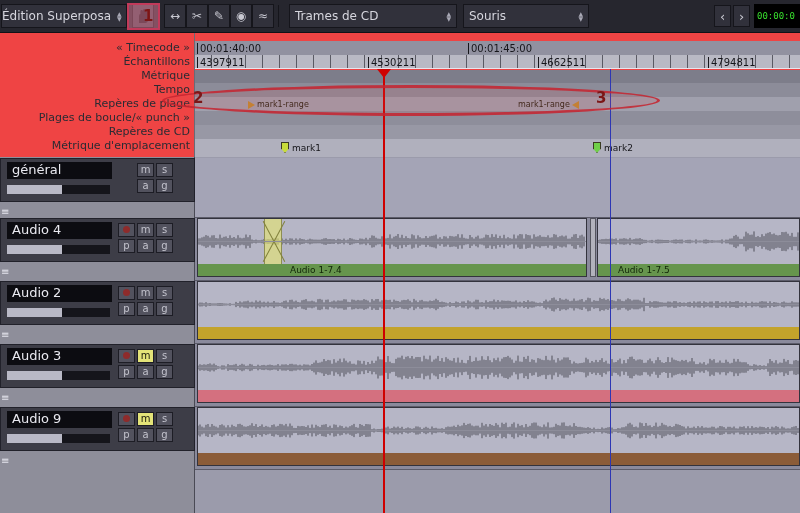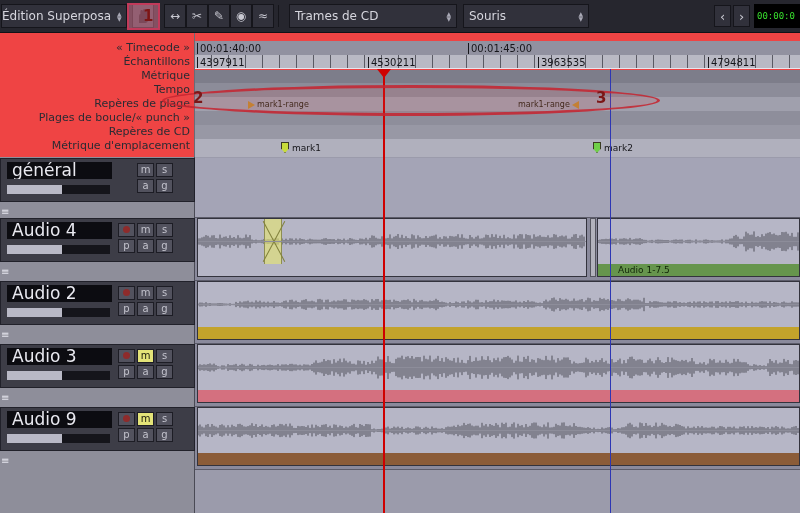--- a/index.html
+++ b/index.html
@@ -33,21 +33,21 @@
   .rmark { position:absolute; display:flex; align-items:center; font-size:8px; color:#2a2414; gap:2px; }
   .arrow-r { width:0; height:0; border-top:4px solid transparent; border-bottom:4px solid transparent; border-left:7px solid #c08a30; }
   .arrow-l { width:0; height:0; border-top:4px solid transparent; border-bottom:4px solid transparent; border-right:7px solid #c08a30; }
   .lmark { position:absolute; display:flex; align-items:flex-end; gap:3px; font-size:9px; color:#15151a; }
   .flag { width:8px; height:11px; clip-path:polygon(0 0,100% 0,100% 60%,50% 100%,0 60%); border:1px solid #3a3a22; }
 
   
   .panel { position:absolute; left:0; top:157px; width:195px; height:356px; background:#8e8e9a; border-right:1px solid #4a4a55; }
   .thead { position:absolute; left:0; width:195px; height:44px; background:#3d3d47; border:1px solid #21212a; }
   .tname { position:absolute; left:6px; top:3px; width:105px; height:17px; background:#0c0c11; color:#e9e9f0;
-           font-size:17px; line-height:16px; padding-left:5px; overflow:hidden; }
+           font-size:13px; line-height:16px; padding-left:5px; overflow:hidden; }
   .tbtn { position:absolute; width:17px; height:14px; background:#52525e; border:1px solid #1d1d25; color:#c3c3cd;
           font-size:10px; text-align:center; line-height:12px; }
   .tbtn.yellow { background:#e3e378; color:#17170a; }
   .rec { position:absolute; width:17px; height:14px; background:#52525e; border:1px solid #1d1d25; }
   .rec::after { content:''; position:absolute; left:4px; top:2px; width:7px; height:7px; border-radius:50%; background:#8e2b2b; }
   .fader { position:absolute; left:6px; top:26px; width:103px; height:9px; background:#15151b; }
   .fader > div { height:100%; background:#b9b9c6; }
   .grip { position:absolute; left:1px; color:#e4e4ec; font-size:10px; line-height:10px; }
 
   
@@ -169,21 +169,21 @@
       <div class="tmark" style="left:2px;top:24px">
           <span class="tick"></span>
           <span>4397911</span>
         </div>
       <div class="tmark" style="left:173px;top:24px">
           <span class="tick"></span>
           <span>4530211</span>
         </div>
       <div class="tmark" style="left:343px;top:24px">
           <span class="tick"></span>
-          <span>3963535</span>
+          <span>4662511</span>
         </div>
       <div class="tmark" style="left:513px;top:24px">
           <span class="tick"></span>
           <span>4794811</span>
         </div>
 
       <div class="rmark" style="left:53px;top:67px">
         <span class="arrow-r"></span>
         <span>mark1-range</span>
       </div>
@@ -279,20 +279,21 @@
     <div class="lane general" style="top:1px;height:60px"></div>
 
     <div class="lane audio" style="top:61px;height:63px">
       <div class="region" style="left:2px;width:390px">
         <div class="wavebox">
           <svg class="wave" width="388" height="45">
               <path d="M0,19.4L0,25.6M2,19.3L2,25.7M4,18.4L4,26.6M6,17.7L6,27.3M8,16.1L8,28.9M10,16.8L10,28.2M12,18.5L12,26.5M14,16.4L14,28.6M16,16.2L16,28.8M18,19.0L18,26.0M20,19.4L20,25.6M22,15.6L22,29.4M24,18.8L24,26.2M26,17.8L26,27.2M28,17.4L28,27.6M30,19.0L30,26.0M32,16.3L32,28.7M34,18.9L34,26.1M36,18.0L36,27.0M38,19.4L38,25.6M40,16.2L40,28.8M42,18.7L42,26.3M44,19.3L44,25.7M46,18.8L46,26.2M48,15.5L48,29.5M50,18.2L50,26.8M52,16.1L52,28.9M54,20.5L54,24.5M56,21.1L56,23.9M58,20.6L58,24.4M60,21.2L60,23.8M62,21.2L62,23.8M64,20.8L64,24.2M66,20.0L66,25.0M68,20.4L68,24.6M70,20.0L70,25.0M72,20.2L72,24.8M74,20.2L74,24.8M76,19.4L76,25.6M78,19.1L78,25.9M80,19.4L80,25.6M82,21.1L82,23.9M84,19.5L84,25.5M86,20.9L86,24.1M88,19.7L88,25.3M90,20.9L90,24.1M92,19.3L92,25.7M94,19.5L94,25.5M96,20.9L96,24.1M98,19.4L98,25.6M100,20.7L100,24.3M102,19.3L102,25.7M104,20.0L104,25.0M106,20.3L106,24.7M108,21.1L108,23.9M110,20.6L110,24.4M112,19.7L112,25.3M114,20.3L114,24.7M116,20.6L116,24.4M118,20.6L118,24.4M120,20.7L120,24.3M122,20.7L122,24.3M124,20.2L124,24.8M126,19.4L126,25.6M128,19.1L128,25.9M130,20.1L130,24.9M132,20.0L132,25.0M134,20.2L134,24.8M136,20.1L136,24.9M138,21.1L138,23.9M140,19.8L140,25.2M142,20.2L142,24.8M144,20.9L144,24.1M146,19.6L146,25.4M148,21.2L148,23.8M150,20.6L150,24.4M152,19.0L152,26.0M154,19.6L154,25.4M156,20.4L156,24.6M158,20.8L158,24.2M160,21.0L160,24.0M162,19.5L162,25.5M164,19.7L164,25.3M166,20.3L166,24.7M168,18.8L168,26.2M170,20.6L170,24.4M172,18.9L172,26.1M174,16.4L174,28.6M176,16.8L176,28.2M178,18.7L178,26.3M180,19.6L180,25.4M182,19.8L182,25.2M184,17.3L184,27.7M186,18.4L186,26.6M188,19.4L188,25.6M190,18.9L190,26.1M192,15.4L192,29.6M194,19.4L194,25.6M196,17.7L196,27.3M198,16.9L198,28.1M200,15.0L200,30.0M202,18.7L202,26.3M204,15.8L204,29.2M206,19.1L206,25.9M208,17.2L208,27.8M210,19.0L210,26.0M212,19.4L212,25.6M214,15.3L214,29.7M216,16.3L216,28.7M218,19.7L218,25.3M220,16.3L220,28.7M222,18.2L222,26.8M224,19.3L224,25.7M226,19.2L226,25.8M228,17.0L228,28.0M230,18.9L230,26.1M232,17.4L232,27.6M234,16.9L234,28.1M236,16.5L236,28.5M238,15.6L238,29.4M240,19.6L240,25.4M242,18.2L242,26.8M244,19.8L244,25.2M246,17.2L246,27.8M248,17.5L248,27.5M250,19.3L250,25.7M252,16.9L252,28.1M254,17.2L254,27.8M256,17.6L256,27.4M258,17.2L258,27.8M260,15.2L260,29.8M262,18.7L262,26.3M264,15.3L264,29.7M266,18.8L266,26.2M268,19.5L268,25.5M270,19.8L270,25.2M272,16.0L272,29.0M274,18.2L274,26.8M276,19.6L276,25.4M278,17.8L278,27.2M280,16.6L280,28.4M282,19.6L282,25.4M284,19.3L284,25.7M286,18.5L286,26.5M288,15.6L288,29.4M290,16.0L290,29.0M292,18.5L292,26.5M294,15.1L294,29.9M296,17.9L296,27.1M298,15.4L298,29.6M300,19.0L300,26.0M302,16.8L302,28.2M304,19.2L304,25.8M306,15.8L306,29.2M308,19.4L308,25.6M310,18.2L310,26.8M312,19.2L312,25.8M314,19.7L314,25.3M316,15.5L316,29.5M318,19.4L318,25.6M320,16.5L320,28.5M322,15.0L322,30.0M324,15.3L324,29.7M326,19.5L326,25.5M328,15.2L328,29.8M330,16.0L330,29.0M332,16.3L332,28.7M334,19.6L334,25.4M336,15.3L336,29.7M338,17.8L338,27.2M340,17.3L340,27.7M342,16.2L342,28.8M344,17.8L344,27.2M346,17.8L346,27.2M348,18.1L348,26.9M350,16.3L350,28.7M352,18.7L352,26.3M354,18.3L354,26.7M356,15.1L356,29.9M358,15.7L358,29.3M360,18.2L360,26.8M362,17.2L362,27.8M364,16.5L364,28.5M366,17.5L366,27.5M368,16.6L368,28.4M370,19.7L370,25.3M372,19.6L372,25.4M374,17.9L374,27.1M376,15.4L376,29.6M378,15.0L378,30.0M380,19.0L380,26.0M382,16.5L382,28.5M384,15.7L384,29.3M386,17.6L386,27.4" stroke="#4e4e58" stroke-width="1" fill="none"></path>
             </svg>
           <div class="xfade" style="left:66px"></div>
         </div>
+        <div class="namebar" style="background:#66954d;padding-left:92px">Audio 1-7.4</div>
       </div>
       <div class="gapstrip" style="left:395px;width:6px"></div>
       <div class="region" style="left:402px;width:203px">
         <div class="wavebox">
           <svg class="wave" width="201" height="45">
               <path d="M0,21.0L0,24.0M2,20.6L2,24.4M4,20.1L4,24.9M6,20.1L6,24.9M8,19.8L8,25.2M10,20.0L10,25.0M12,19.7L12,25.3M14,19.6L14,25.4M16,20.0L16,25.0M18,19.4L18,25.6M20,21.2L20,23.8M22,19.7L22,25.3M24,19.7L24,25.3M26,19.2L26,25.8M28,19.6L28,25.4M30,20.3L30,24.7M32,18.9L32,26.1M34,20.6L34,24.4M36,20.1L36,24.9M38,19.5L38,25.5M40,19.6L40,25.4M42,19.1L42,25.9M44,20.1L44,24.9M46,20.8L46,24.2M48,20.9L48,24.1M50,21.6L50,23.4M52,21.3L52,23.7M54,20.9L54,24.1M56,21.6L56,23.4M58,20.8L58,24.2M60,20.5L60,24.5M62,20.7L62,24.3M64,20.8L64,24.2M66,21.0L66,24.0M68,21.0L68,24.0M70,21.0L70,24.0M72,21.6L72,23.4M74,21.2L74,23.8M76,20.7L76,24.3M78,20.4L78,24.6M80,20.9L80,24.1M82,20.6L82,24.4M84,20.5L84,24.5M86,21.7L86,23.3M88,21.1L88,23.9M90,20.8L90,24.2M92,20.7L92,24.3M94,21.4L94,23.6M96,21.7L96,23.3M98,20.4L98,24.6M100,21.6L100,23.4M102,21.4L102,23.6M104,21.6L104,23.4M106,20.7L106,24.3M108,20.4L108,24.6M110,20.9L110,24.1M112,21.4L112,23.6M114,21.1L114,23.9M116,21.4L116,23.6M118,21.5L118,23.5M120,21.4L120,23.6M122,21.3L122,23.7M124,20.4L124,24.6M126,21.7L126,23.3M128,20.6L128,24.4M130,20.7L130,24.3M132,19.6L132,25.4M134,19.4L134,25.6M136,16.9L136,28.1M138,15.9L138,29.1M140,17.6L140,27.4M142,19.8L142,25.2M144,19.9L144,25.1M146,17.5L146,27.5M148,12.7L148,32.3M150,14.3L150,30.7M152,15.8L152,29.2M154,15.6L154,29.4M156,12.4L156,32.6M158,17.9L158,27.1M160,17.1L160,27.9M162,18.1L162,26.9M164,15.2L164,29.8M166,17.1L166,27.9M168,14.6L168,30.4M170,13.8L170,31.2M172,13.1L172,31.9M174,15.2L174,29.8M176,14.5L176,30.5M178,15.9L178,29.1M180,16.4L180,28.6M182,16.0L182,29.0M184,13.0L184,32.0M186,13.2L186,31.8M188,12.8L188,32.2M190,14.7L190,30.3M192,16.8L192,28.2M194,13.9L194,31.1M196,17.8L196,27.2M198,17.8L198,27.2M200,13.4L200,31.6" stroke="#4e4e58" stroke-width="1" fill="none"></path>
             </svg>
         </div>
         <div class="namebar" style="background:#66954d;padding-left:20px">Audio 1-7.5</div>
       </div>

